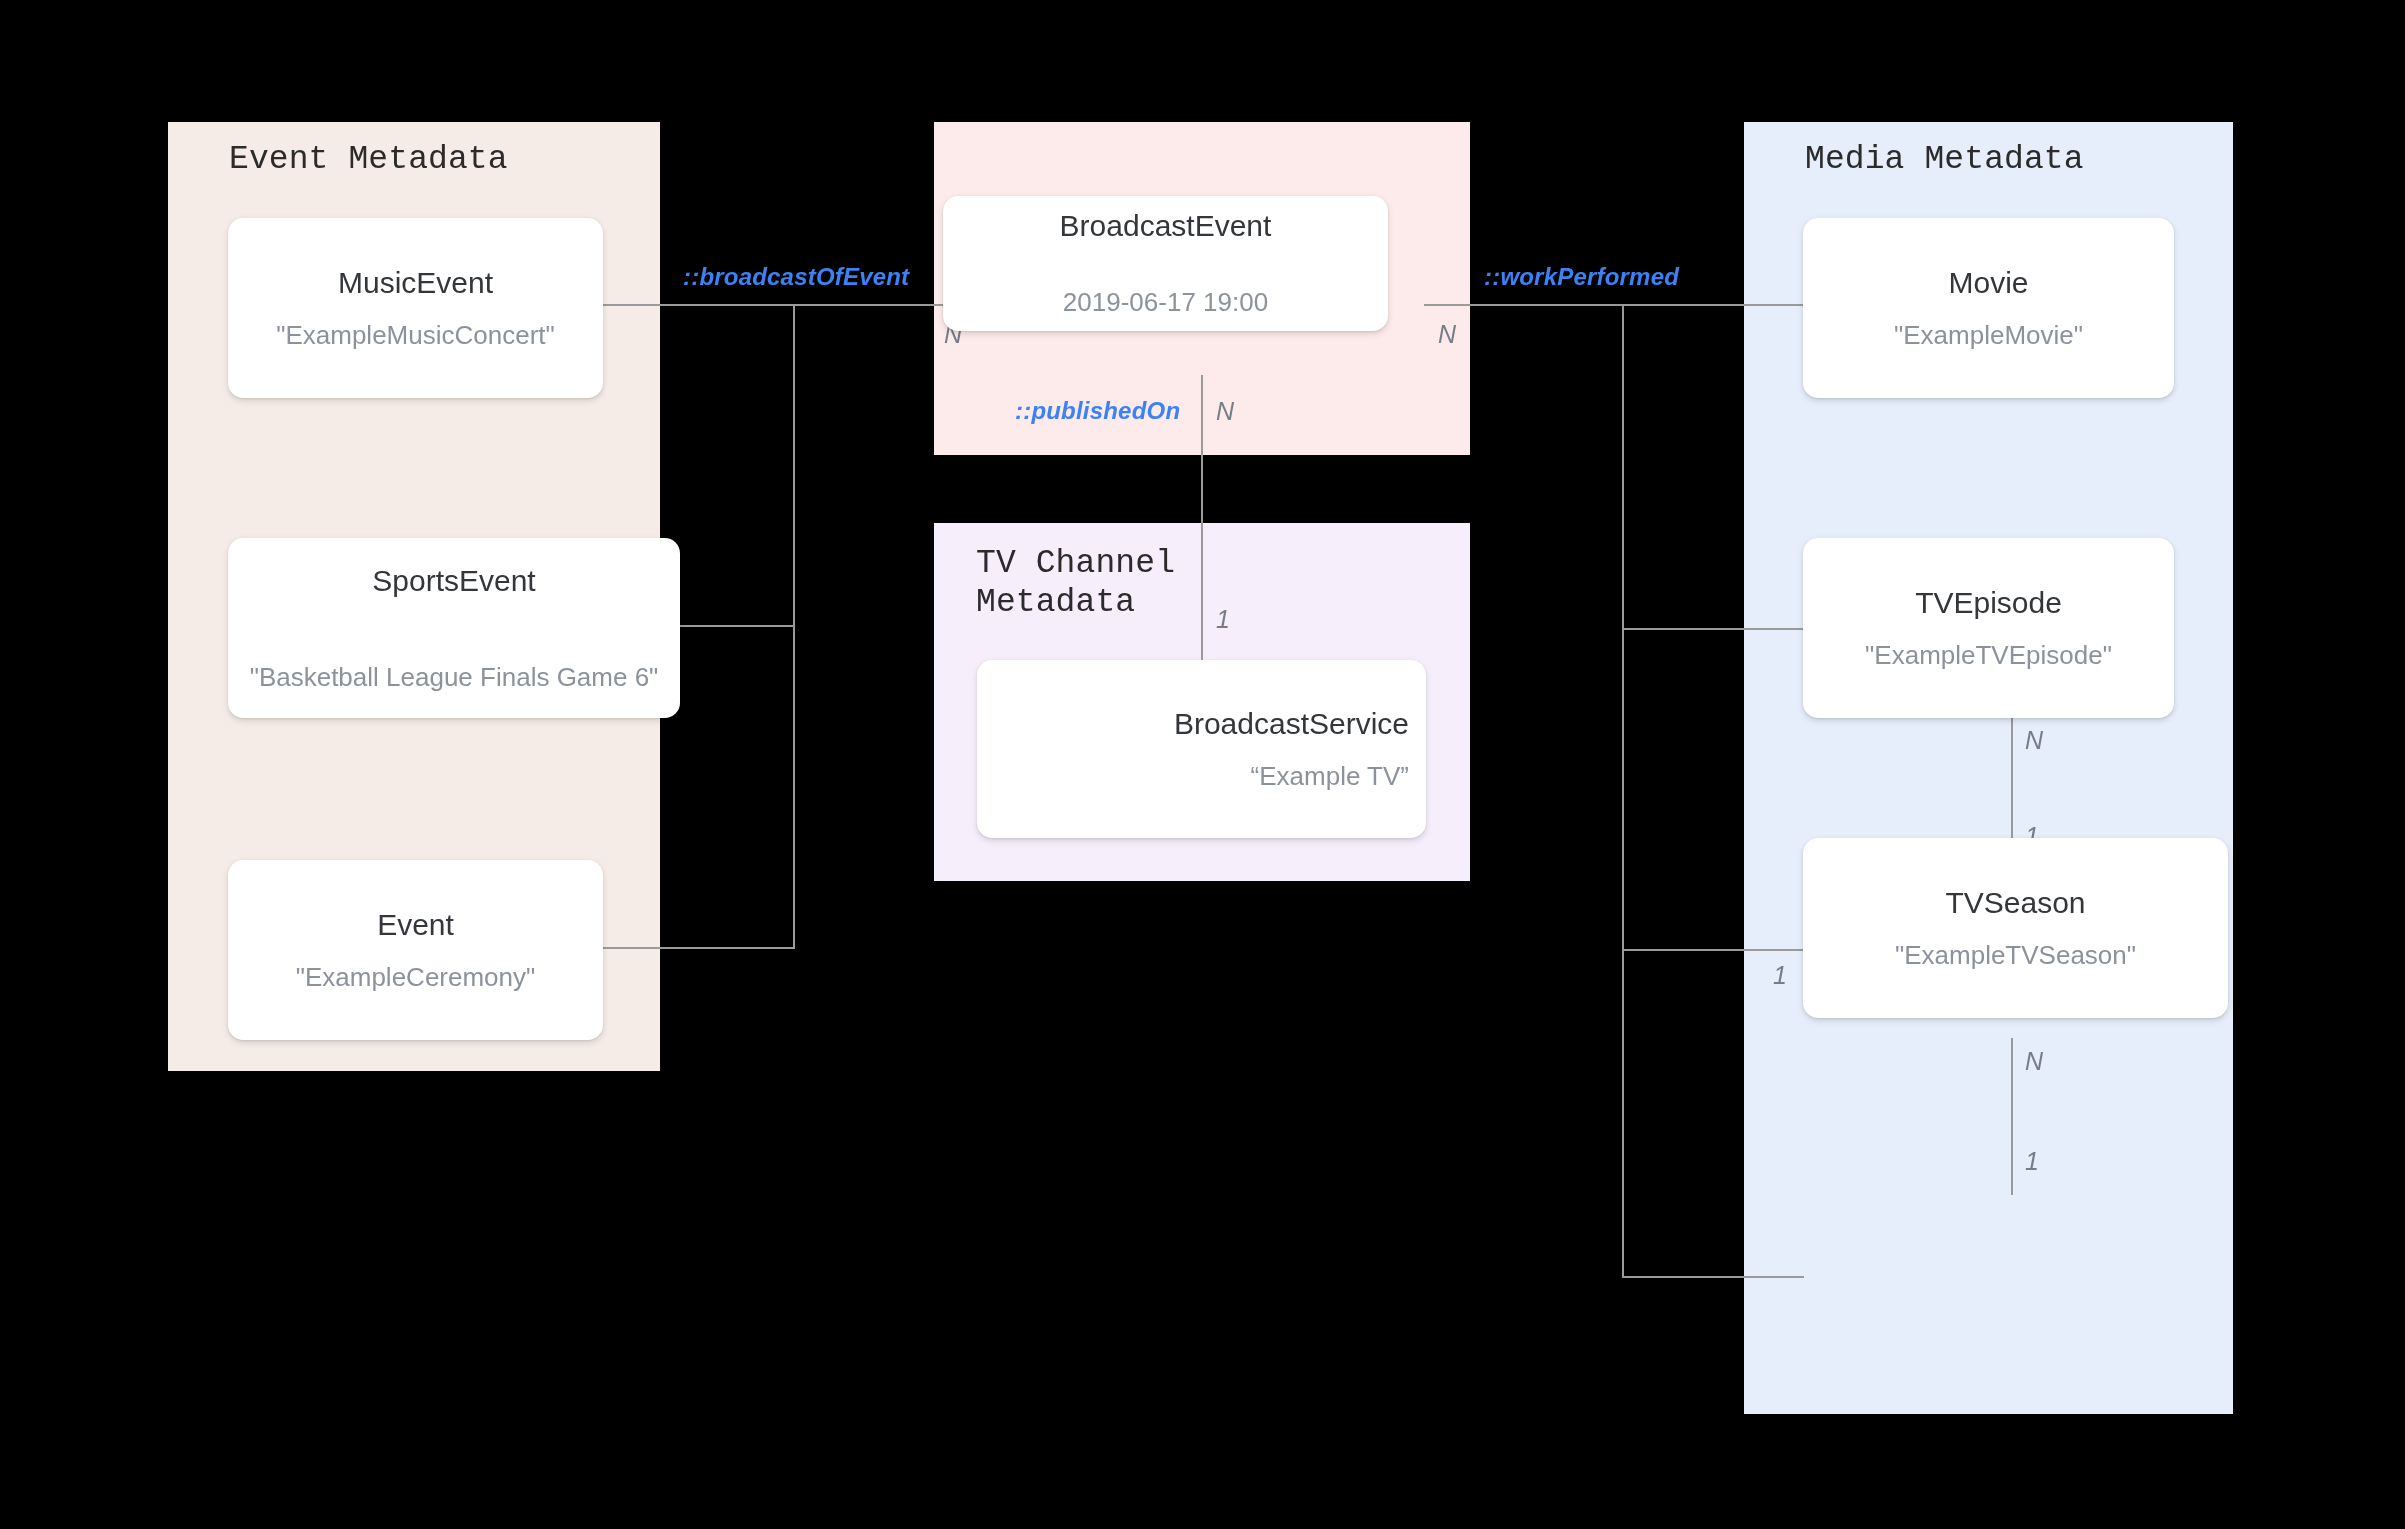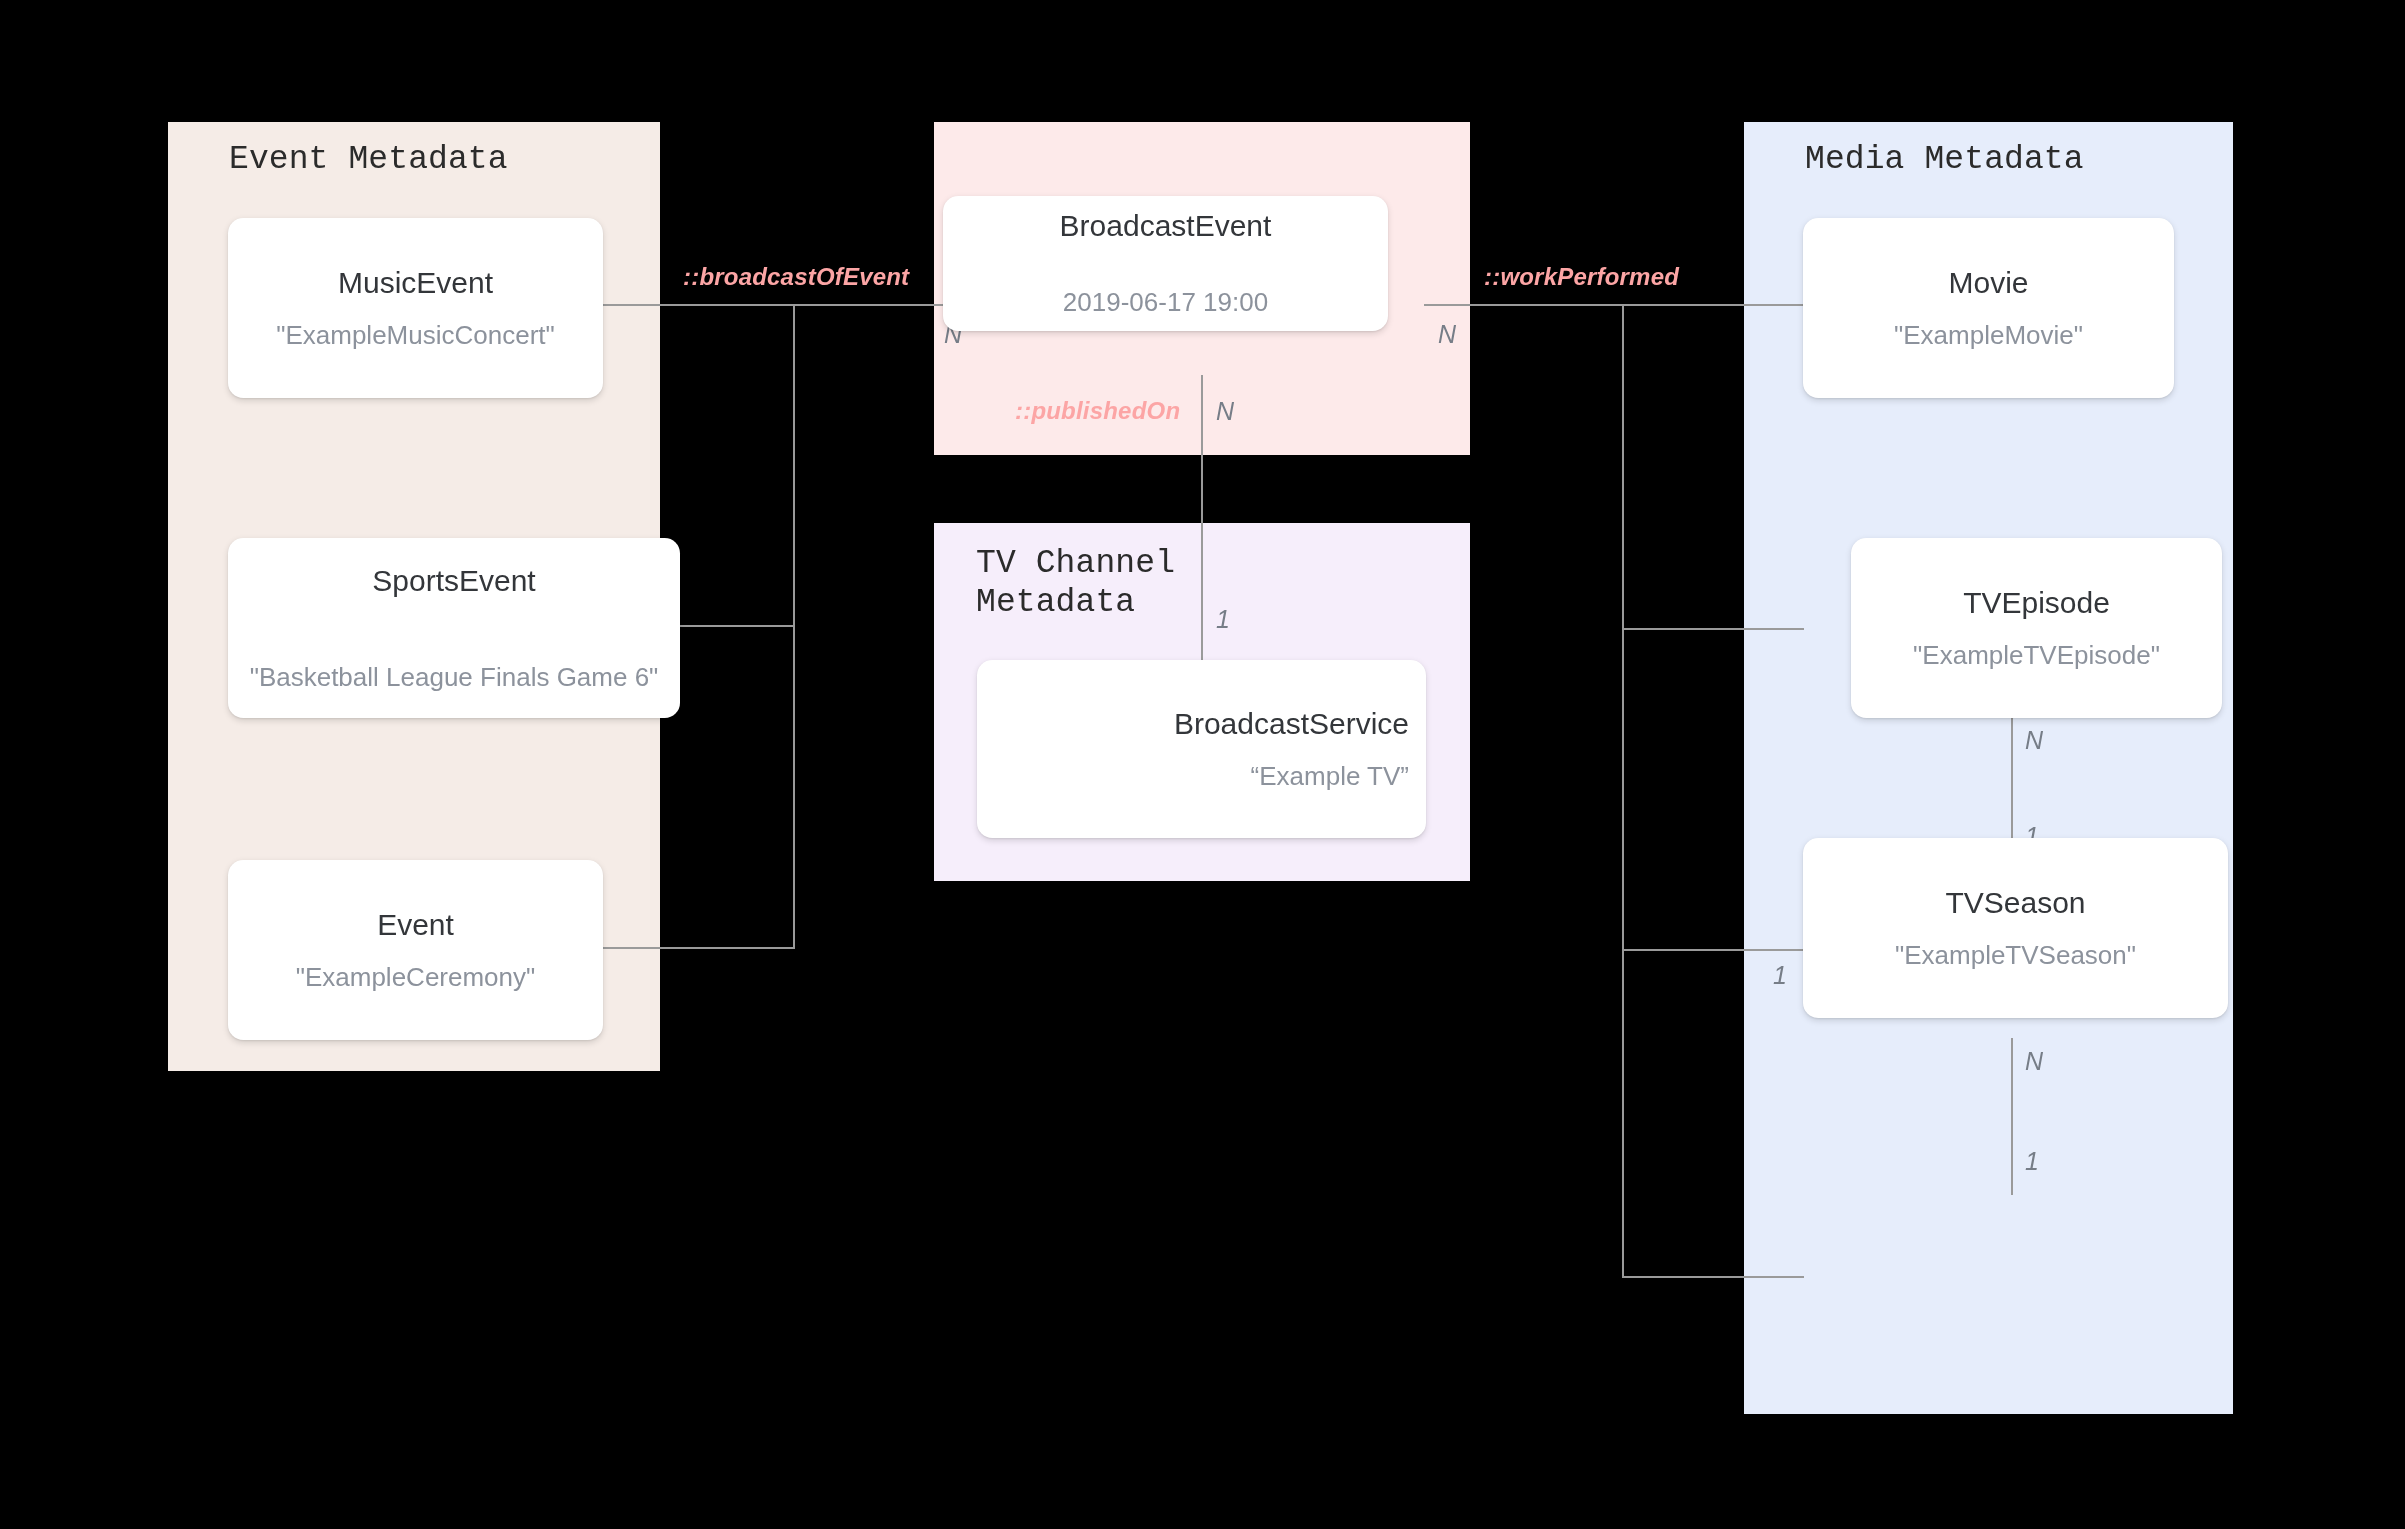--- a/index.html
+++ b/index.html
@@ -62,39 +62,39 @@
     color: #8c929c;
     line-height: 1.25;
   }
 
   #card-musicevent   { left: 228px;  top: 218px;  width: 375px; height: 180px; }
   #card-sportsevent  { left: 228px;  top: 538px;  width: 452px; height: 180px; gap: 44px; }
   #card-event        { left: 228px;  top: 860px;  width: 375px; height: 180px; }
   #card-broadcastevent { left: 943px; top: 196px; width: 445px; height: 135px; gap: 24px; }
   #card-broadcastservice { left: 977px; top: 660px; width: 449px; height: 178px; align-items: flex-end; }
   #card-movie        { left: 1803px; top: 218px;  width: 371px; height: 180px; }
-  #card-tvepisode    { left: 1803px; top: 538px;  width: 371px; height: 180px; margin-left: 48px; }
+  #card-tvepisode    { left: 1803px; top: 538px;  width: 371px; height: 180px; }
   #card-tvseason     { left: 1803px; top: 838px;  width: 425px; height: 180px; }
   #card-tvseries     { left: 1803px; top: 1195px; width: 371px; height: 180px; }
 
   
   .line {
     position: absolute;
     background: #9a9a9a;
   }
   .hline { height: 1.9px; }
   .vline { width: 1.9px; }
 
   
   .rel-label {
     position: absolute;
     font-size: 24px;
     font-style: italic;
     font-weight: bold;
-    color: #fca5a5;
+    color: #3b82f6;
     white-space: nowrap;
     letter-spacing: 0.2px;
   }
   .card-label {
     position: absolute;
     font-size: 25px;
     font-style: italic;
     color: #767d87;
     white-space: nowrap;
   }

